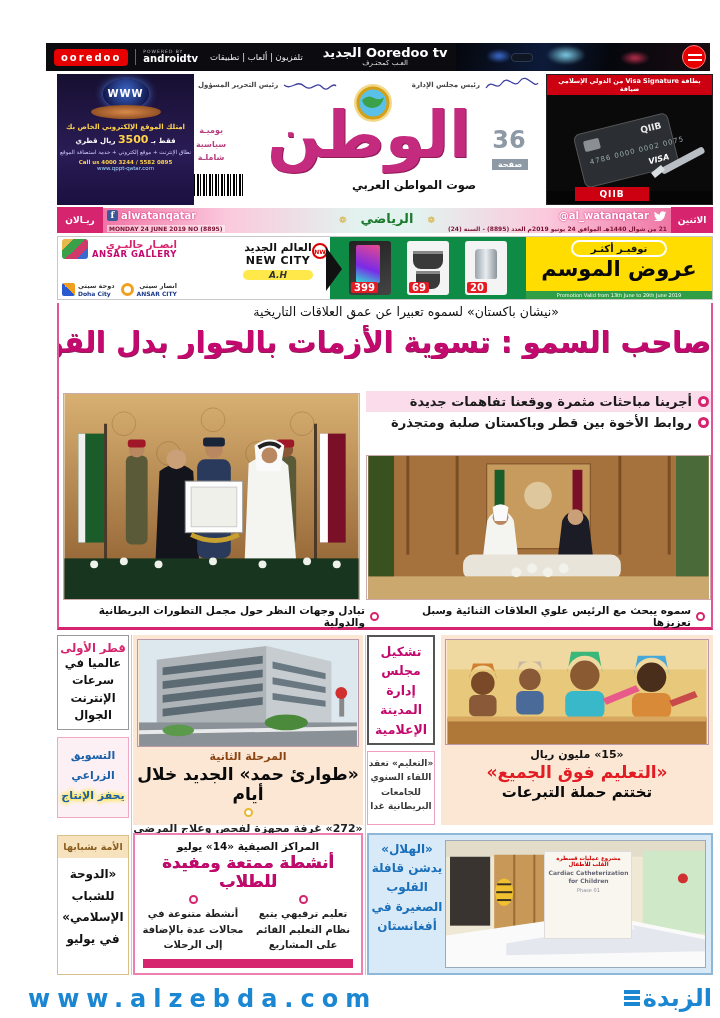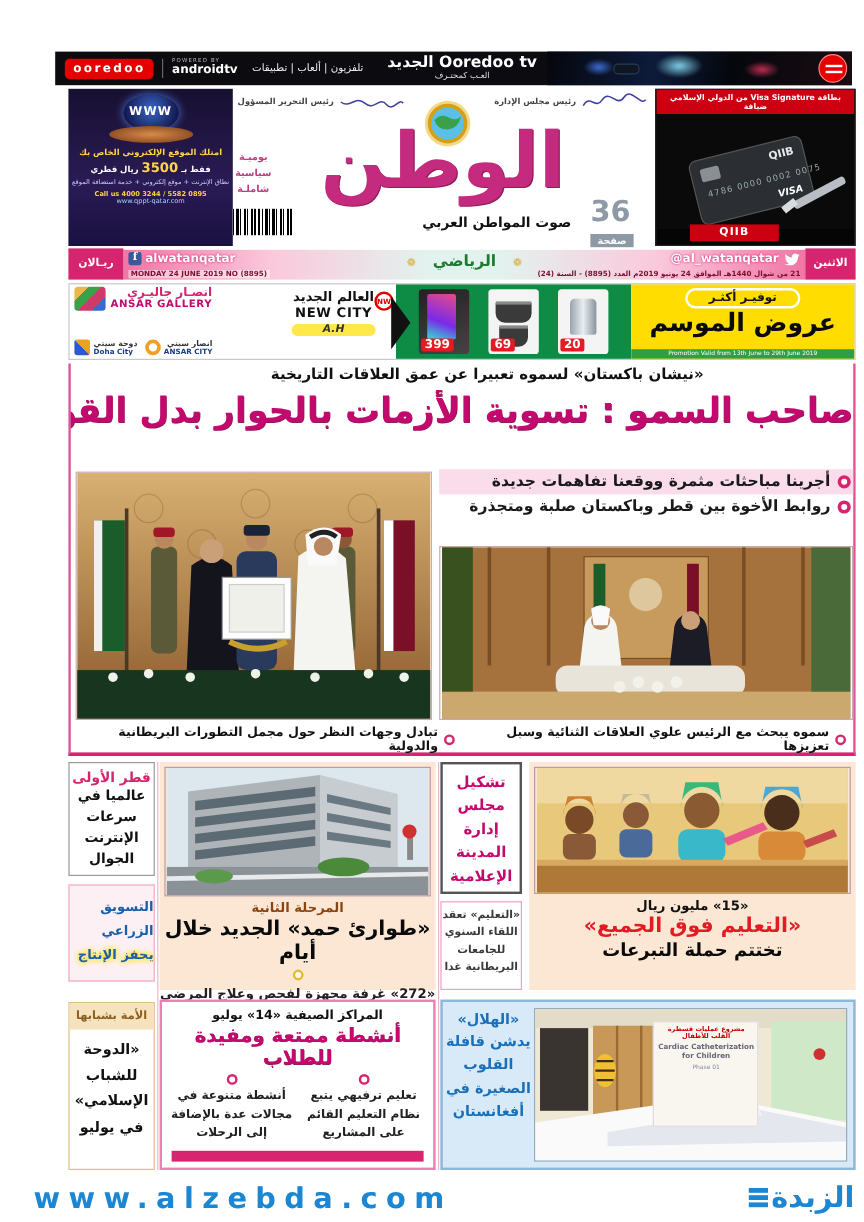--- a/index.html
+++ b/index.html
@@ -42,21 +42,21 @@
   .wa5 { color:#9fd8ff; font-size:5.5px; }
   .mast-center { left:194px; top:74px; width:350px; height:131px; }
   .sig-row { display:flex; justify-content:space-between; align-items:center; padding:0 4px; height:22px; }
   .sig-pair { display:flex; align-items:center; gap:4px; }
   .sig-label { font-size:7px; color:#444; font-weight:bold; white-space:nowrap; }
   .logo-main { position:absolute; left:0; right:0; top:20px; text-align:center; font-size:64px; font-weight:900; color:#c42a7d; letter-spacing:-2px; line-height:1.3; text-shadow:1px 1px 0 #8f1d5a; }
   .globe-badge { position:absolute; left:158px; top:8px; }
   .tagline { position:absolute; left:90px; right:0; top:104px; text-align:center; font-size:11.5px; font-weight:bold; color:#111; }
   .attrs { position:absolute; left:2px; top:50px; font-size:8px; color:#b8407e; font-weight:bold; line-height:1.7; text-align:center; }
   .barcode { position:absolute; left:0; top:100px; width:50px; height:22px; background:repeating-linear-gradient(90deg,#000 0 1px,#fff 1px 3px,#000 3px 5px,#fff 5px 6px); }
-  .pages-box { left:492px; top:128px; width:34px; text-align:left;margin-top:36px; }
+  .pages-box { left:492px; top:128px; width:34px; text-align:center; }
   .pages-num { font-size:24px; font-weight:900; color:#8d99a5; line-height:1; }
   .pages-lbl { display:inline-block; background:#8d99a5; color:#fff; font-size:8px; font-weight:bold; padding:1px 6px; margin-top:2px; }
   .qiib-ad { left:546px; top:74px; width:167px; height:131px; background:#050505; border:1px solid #222; overflow:hidden; }
   .qiib-top { background:#cc0011; color:#fff; font-size:6.5px; text-align:center; padding:2px 1px; font-weight:bold; }
   .qiib-bottom { position:absolute; bottom:3px; left:28px; width:74px; background:#cc0011; color:#fff; text-align:center; font-size:9px; font-weight:bold; padding:2px 0; letter-spacing:1px; }
 
   
   .datebar { left:57px; top:207px; width:656px; height:26px; display:flex; }
   .price-box,.day-box { width:46px; background:#d6246e; color:#fff; font-size:9px; font-weight:bold; display:flex; align-items:center; justify-content:center; }
   .day-box { width:42px; }
@@ -99,40 +99,40 @@
   .p-pot2 { top:30px; width:24px; left:9px; }
   .p-kettle { position:absolute; left:10px; top:8px; width:22px; height:30px; background:linear-gradient(90deg,#9aa4ac,#e8edf0 50%,#8a949c); border-radius:4px 4px 2px 2px; }
   .p-tag { position:absolute; left:2px; bottom:2px; background:#e31b23; color:#fff; font-weight:900; font-size:10px; padding:0 3px; border-radius:2px; }
   .offers { flex:1; background:#ffdd00; text-align:center; position:relative; overflow:hidden; }
   .offer-badge { margin:3px auto 0; width:96px; border:2px solid #fff; border-radius:10px; font-size:10px; font-weight:900; color:#111; padding:1px 10px; }
   .offer-title { font-size:21px; font-weight:900; color:#0a0a0a; line-height:1.1; margin-top:1px; }
   .offer-valid { position:absolute; bottom:0; left:0; right:0; background:#2f9e44; color:#fff; font-size:5px; padding:1px 0; }
 
   
   .lead { left:57px; top:303px; width:656px; height:327px; border-left:2px solid #e0559a; border-right:2px solid #e0559a; border-bottom:3px solid #d6246e; }
-  .lead-kicker { position:absolute; left:0; right:0; top:1px; text-align:center; font-size:12.5px; font-weight:bold; color:#111;margin-left:42px; }
+  .lead-kicker { position:absolute; left:0; right:0; top:1px; text-align:center; font-size:12.5px; font-weight:normal; color:#111;margin-left:42px; }
   .lead-headline { position:absolute; left:0; right:0; top:22px; text-align:center; font-size:29px; font-weight:900; color:#c4096e; white-space:nowrap; overflow:hidden; text-shadow:.5px .5px 0 #8f1d5a; }
   .lead-photo-l { position:absolute; left:4px; top:90px; width:297px; height:207px; border:1px solid #caa; }
   .lead-col-r { position:absolute; left:307px; top:88px; width:345px; }
   .bullet-row { display:flex; direction:rtl; align-items:center; gap:6px; font-size:13px; font-weight:bold; color:#1a1a1a; padding:3px 2px; }
   .bullet-row.hl { background:#fbdcEA; background:#fbdcea; }
   .ring { flex:0 0 11px; width:11px; height:11px; border:3px solid #d6246e; border-radius:50%; background:#fff; }
   .ring.sm { flex:0 0 9px; width:9px; height:9px; border-width:2.5px; }
   .ring.gold { border-color:#e8b830; }
   .lead-photo-r { position:absolute; left:307px; top:152px; width:345px; height:145px; border:1px solid #caa; }
   .captions { position:absolute; left:0; right:0; top:300px; height:26px; display:flex; direction:rtl; align-items:center; }
   .cap { display:flex; direction:rtl; align-items:center; gap:5px; font-size:10.5px; font-weight:bold; color:#111; padding:0 6px; width:50%; }
 
   
   .box { position:absolute; background:#fff; }
   .divider-v { position:absolute; width:1px; background:#e8b8cc; }
   .b-internet { left:57px; top:635px; width:72px; height:95px; border:1px solid #999; text-align:center; padding-top:5px; }
   .b-internet .a { color:#d6246e; font-size:11.5px; font-weight:900; }
   .b-internet .r { color:#111; font-size:11.5px; font-weight:900; line-height:1.5; }
-  .b-agri { left:57px; top:737px; width:72px; height:81px; border:1px solid #f0a8c4; background:#fdf0f5; text-align:right; padding-top:8px; font-weight:900; color:#1a5fa8; font-size:11px; line-height:1.8; }
+  .b-agri { left:57px; top:737px; width:72px; height:81px; border:1px solid #f0a8c4; background:#fdf0f5; text-align:center; padding-top:8px; font-weight:900; color:#1a5fa8; font-size:11px; line-height:1.8; }
   .b-agri .glow-y { text-shadow:0 0 5px #ffe200, 0 0 5px #ffe200; }
   .b-youth { left:57px; top:835px; width:72px; height:140px; border:1px solid #d9c089; text-align:center; }
   .youth-k { background:#f6e3bd; color:#8a5f21; font-weight:bold; font-size:9.5px; padding:4px 0; line-height:1.5; }
   .youth-t { font-weight:900; font-size:12px; color:#111; padding-top:6px; line-height:1.8; }
   .b-hamad { left:133px; top:635px; width:230px; height:190px; background:#fbe7d4; text-align:center; }
   .hamad-photo { margin:4px auto 0; width:222px; height:108px; border:1px solid #b9a; }
   .hamad-k { color:#8b4513; font-size:11px; font-weight:900; margin-top:3px; }
   .hamad-h { color:#0a0a0a; font-size:17px; font-weight:900; margin-top:1px; }
   .hamad-b { display:flex; direction:rtl; justify-content:center; align-items:center; gap:5px; font-size:11px; font-weight:bold; color:#222; margin-top:4px;flex-direction:column; }
   .b-summer { left:133px; top:833px; width:230px; height:142px; border:2px solid #ef7fb0; text-align:center; }

